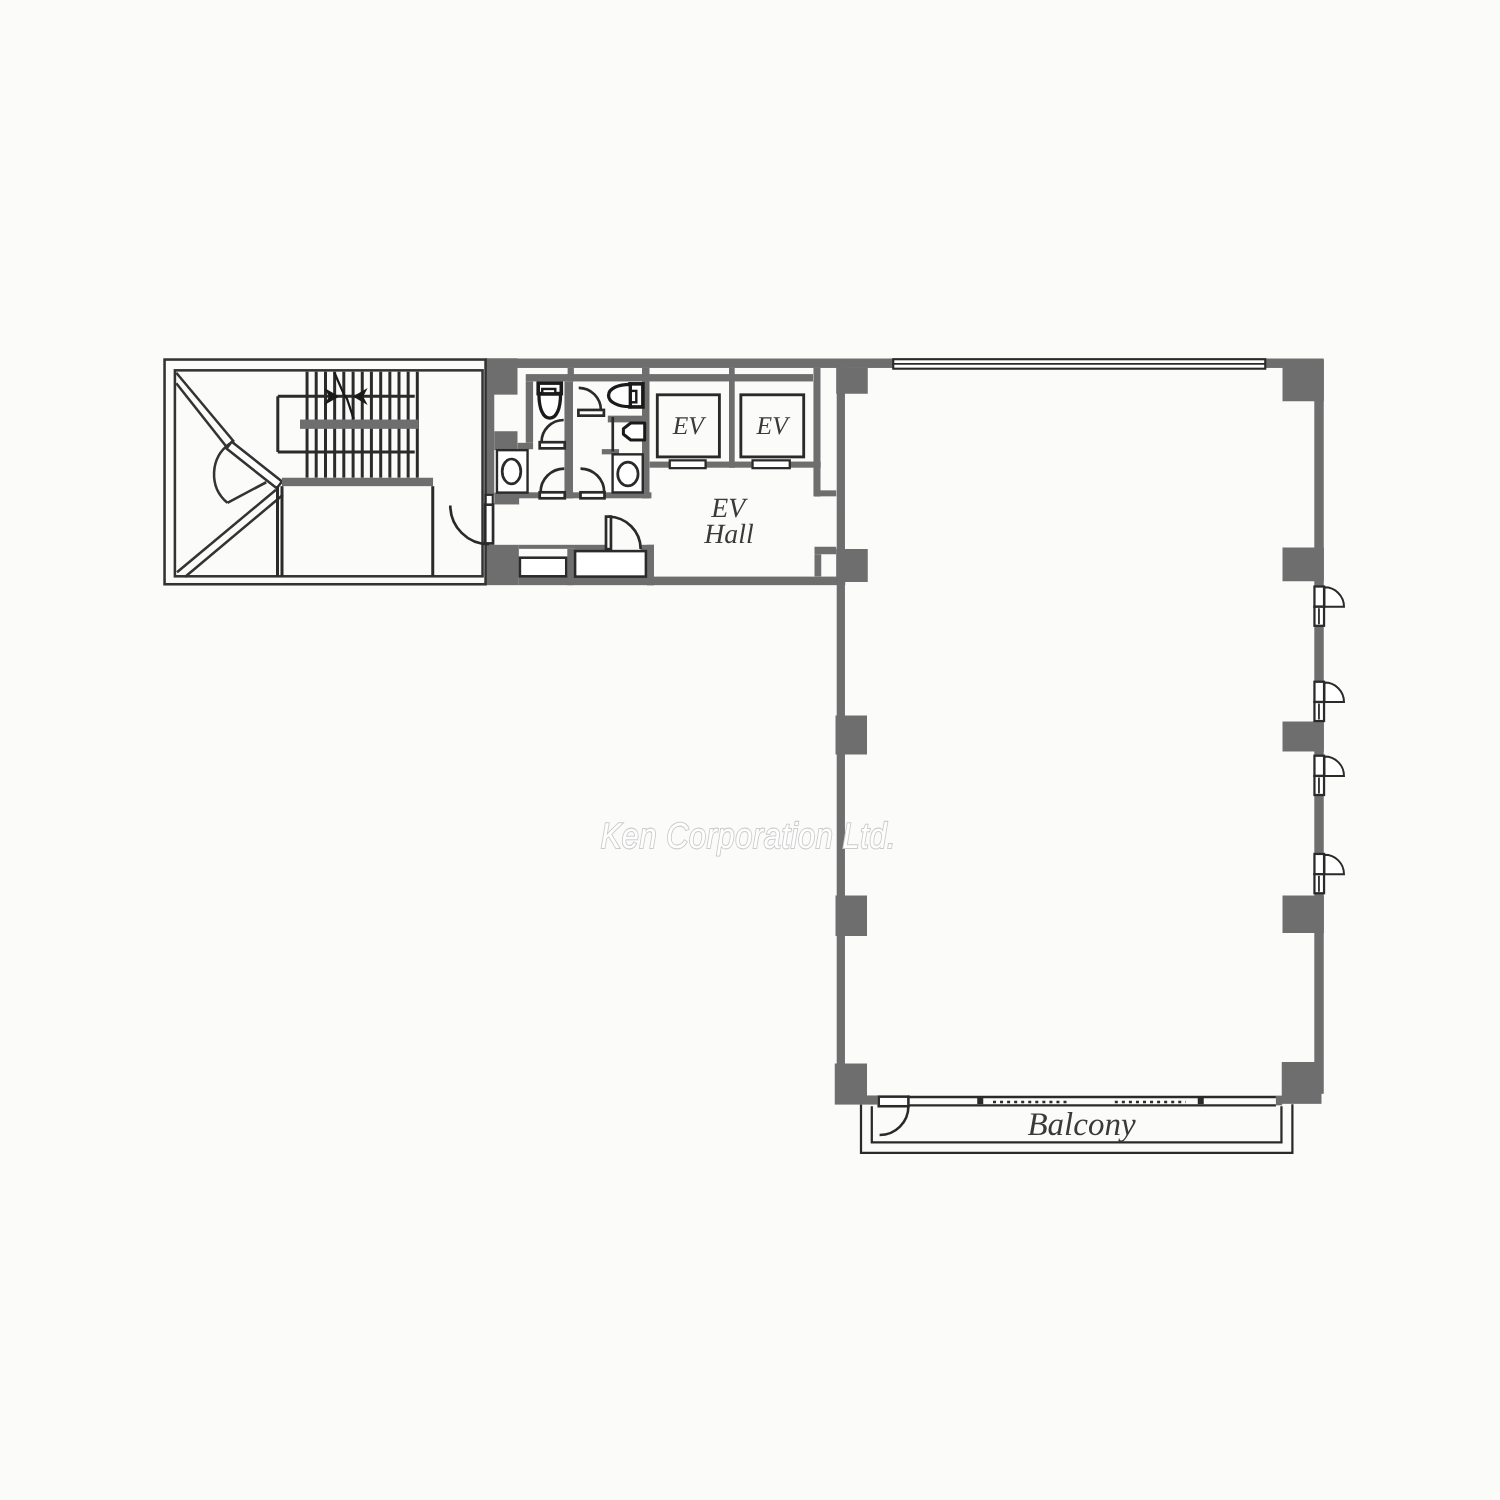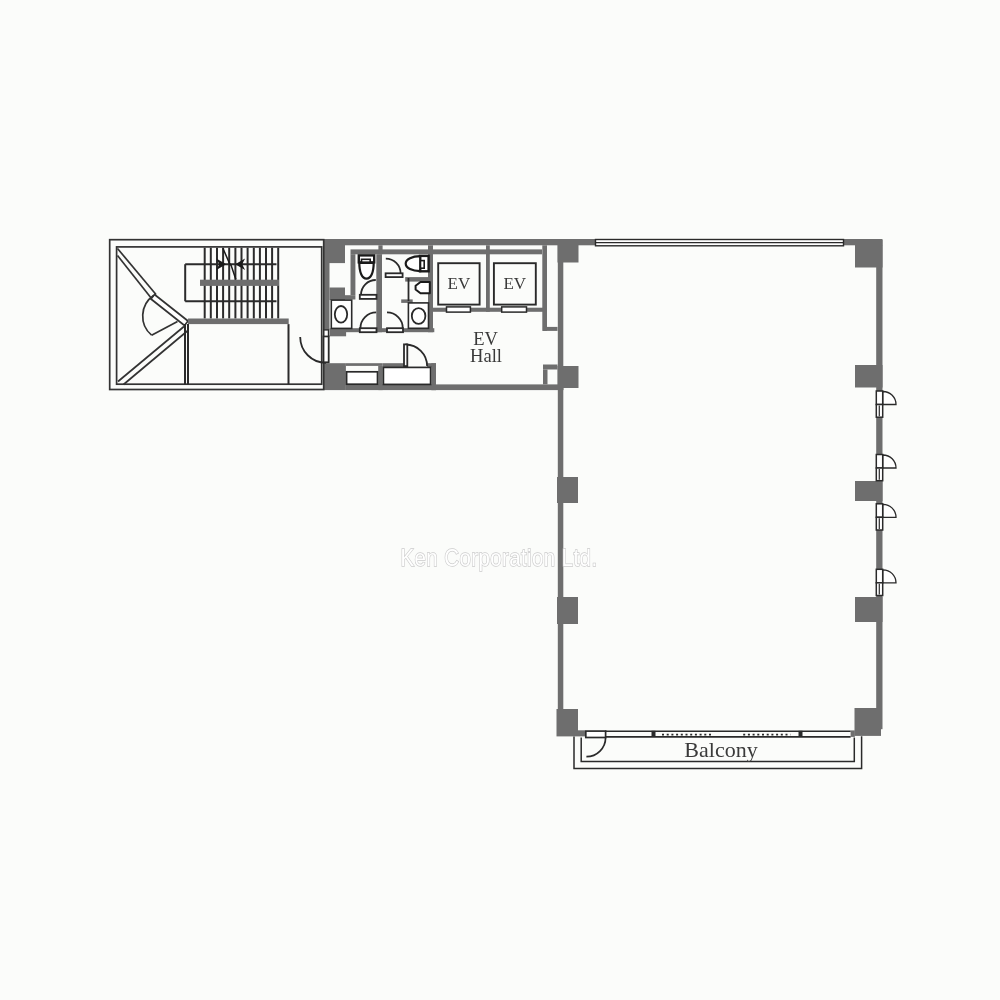--- a/index.html
+++ b/index.html
@@ -1,16 +1,16 @@
 <!DOCTYPE html>
 <html><head>
 <meta charset="utf-8">
 <style>
   html,body{margin:0;padding:0;background:#fbfcfa;}
-  #page{position:relative;width:1000px;height:1000px;background:#fbfcfa;overflow:hidden;}
+  #page{position:relative;width:1000px;height:1000px;background:#fbfcfa;overflow:hidden;font-style:italic;}
   svg{position:absolute;left:0;top:0;filter:grayscale(1);}
   text{font-family:"Liberation Serif", serif;}
   text.lbl{fill:#3a3a3a;}
   text.wm{font-family:"Liberation Sans", sans-serif;fill:#fff;stroke:#c9cccf;stroke-width:1.4px;paint-order:stroke;letter-spacing:0.5px;}
 </style>
 </head>
 <body>
 <div id="page">
 <svg width="1000" height="1000" viewBox="0 0 1000 1000">
   <defs>

